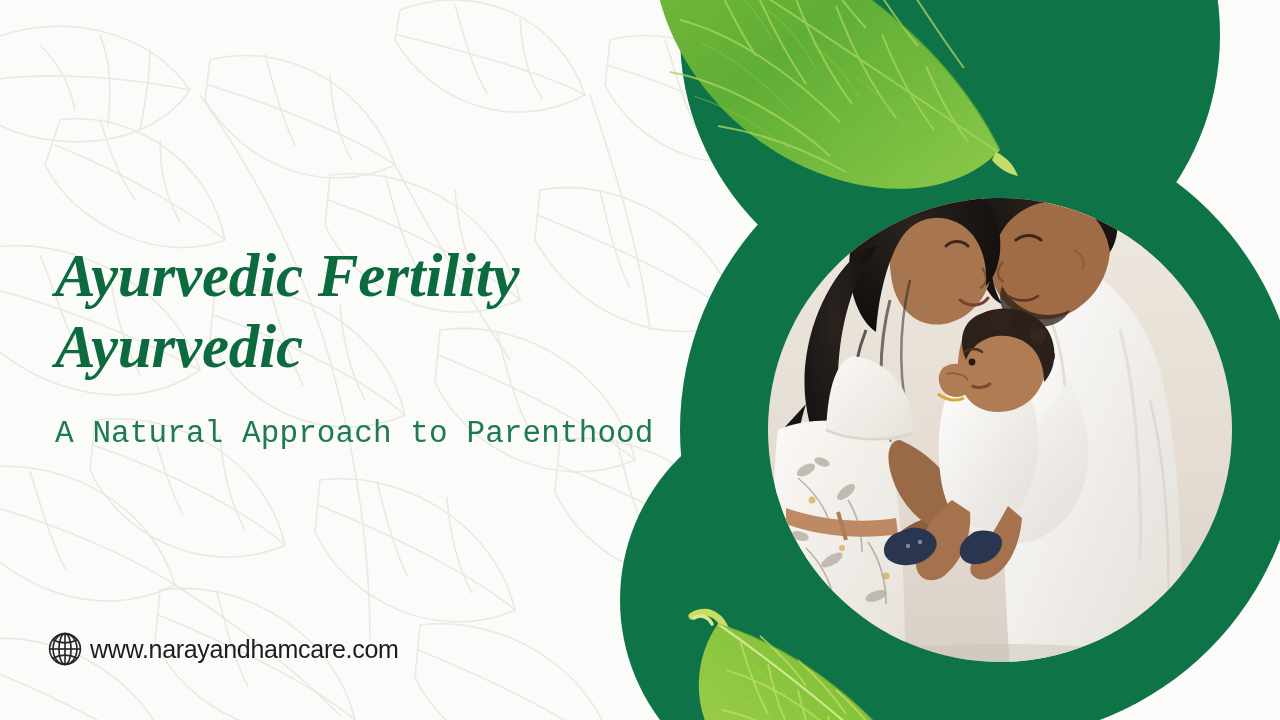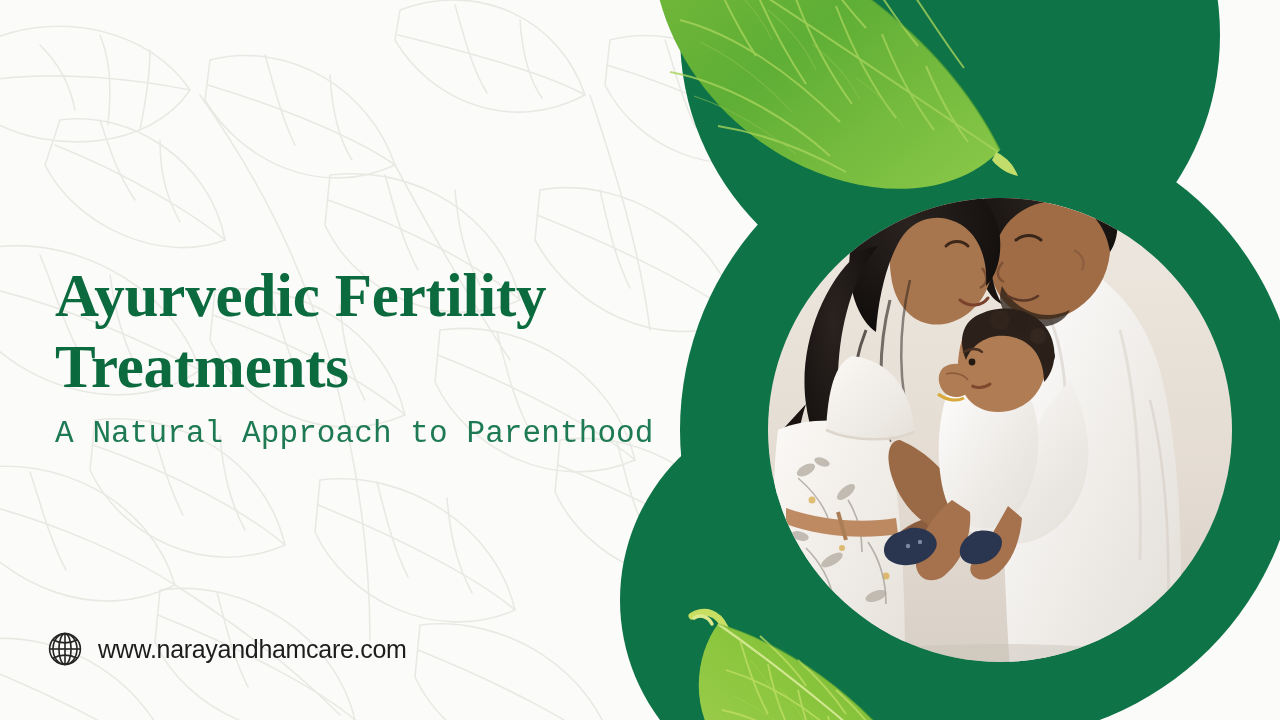--- a/index.html
+++ b/index.html
@@ -15,21 +15,21 @@
   .left-panel{
     position:absolute;left:0;top:0;width:760px;height:720px;
     background:#fbfbf9;
   }
   .watermark{
     position:absolute;left:0;top:0;width:760px;height:720px;
     opacity:1;pointer-events:none;
   }
 
   .headline-block{
-    position:absolute;left:55px;top:260px;width:600px;
+    position:absolute;left:55px;top:240px;width:600px;font-style:italic;
   }
   .headline{
     font-family:"Liberation Serif", serif;
     font-size:61px;
     line-height:71px;
     color:#0b6b3e;
     font-weight:700;
     letter-spacing:-0.2px;
     margin:0;
   }
@@ -40,21 +40,21 @@
     font-size:31px;
     line-height:38px;
     color:#1d7a52;
     font-weight:400;
     letter-spacing:0.1px;
     white-space:nowrap;
   }
 
   .footer{
     position:absolute;left:46px;top:630px;
-    display:flex;align-items:center;gap:14px;
+    display:flex;align-items:center;gap:6px;
   }
   .globe{width:38px;height:38px;display:block;flex:0 0 38px;}
   .site-url{
     font-family:"Liberation Sans", sans-serif;
     font-size:25px;
     color:#1d1d1d;
     letter-spacing:-0.3px;
     white-space:nowrap;
   }
 
@@ -156,21 +156,21 @@
         <path d="M200 95 C260 180 300 260 330 360 C355 450 370 540 370 640"></path>
         <path d="M395 165 C430 230 470 300 510 360"></path>
         <path d="M590 95 C615 170 640 250 650 330"></path>
         <path d="M175 585 C230 620 290 665 340 715"></path>
       </g>
     </svg>
 
     <div class="headline-block">
       <h1 class="headline">
         <span class="ln">Ayurvedic Fertility</span>
-        <span class="ln">Treatments</span>
+        <span class="ln">Ayurvedic</span>
       </h1>
     </div>
 
     <div class="subhead">A Natural Approach to Parenthood</div>
 
     <div class="footer">
       <svg class="globe" viewBox="0 0 40 40">
         <g fill="none" stroke="#262626" stroke-width="1.7">
           <circle cx="20" cy="20" r="16.2"></circle>
           <ellipse cx="20" cy="20" rx="6.4" ry="16.2"></ellipse>

